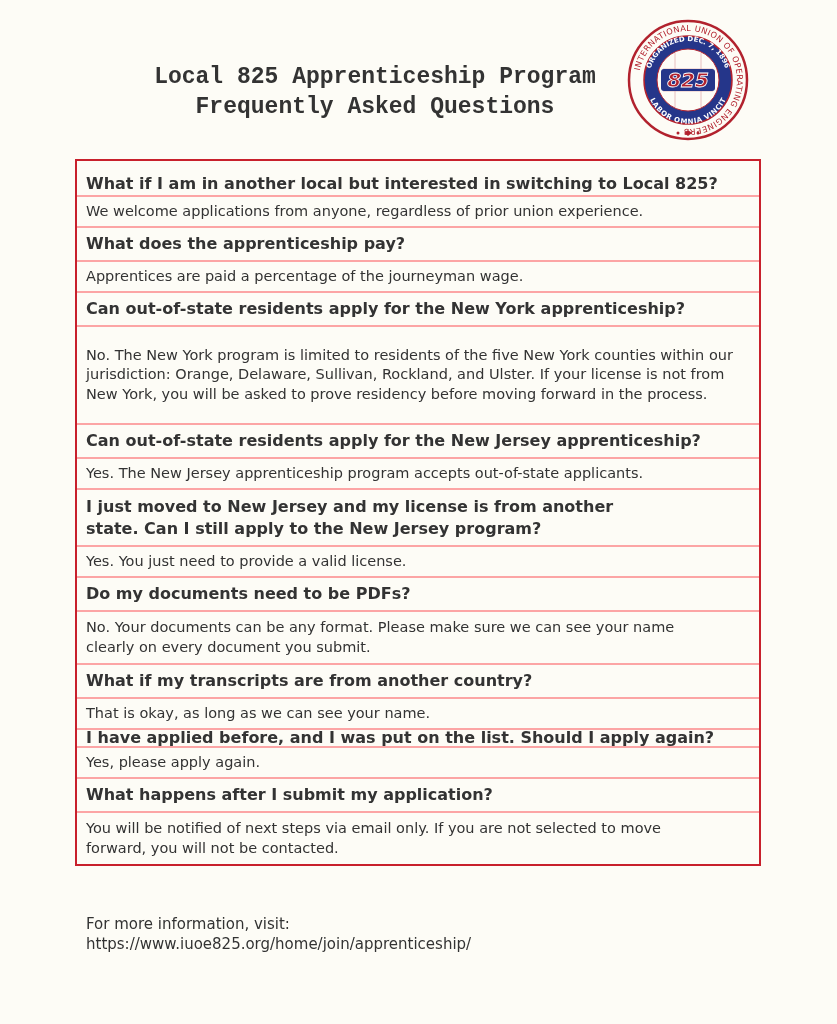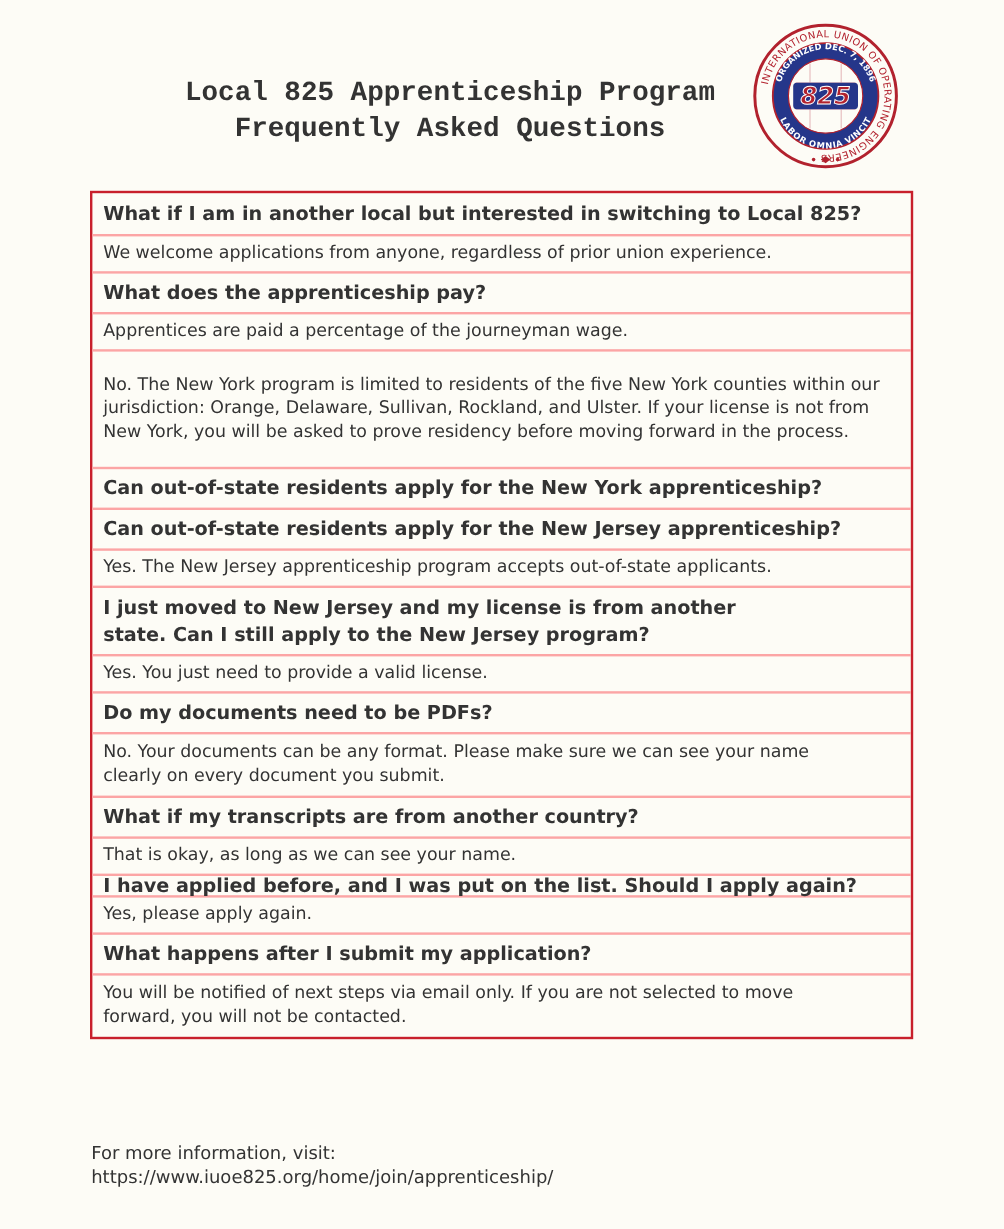--- a/index.html
+++ b/index.html
@@ -32,27 +32,27 @@
     width: 682px;
     border: 2px solid #c8202c;
     box-sizing: content-box;
   }
   .row {
     box-sizing: border-box;
     padding: 0 9px;
     border-top: 2px solid #fca5a5;
     display: flex; align-items: center;
   }
-  .row:first-child { border-top: none; }
+  .row:first-child { border-top: none; align-items: flex-end; }
   .q { font-weight: bold; font-size: 16px; line-height: 22px; color: #333333; }
   .a { font-size: 14.5px; line-height: 19.5px; color: #333333; }
   .footer {
     position: absolute;
-    left: 76px; top: 914px;
-    font-size: 15px; line-height: 20px; color: #333333; margin-top: 37px;
+    left: 86px; top: 914px;
+    font-size: 15px; line-height: 20px; color: #333333;
   }
 </style>
 </head>
 <body>
 
 <div class="title">
   <div>Local 825 Apprenticeship Program</div>
   <div>Frequently Asked Questions</div>
 </div>
 
@@ -97,25 +97,25 @@
       <span>We welcome applications from anyone, regardless of prior union experience.</span>
     </div>
 
   <div class="row q" style="height:34px">
       <span>What does the apprenticeship pay?</span>
     </div>
   <div class="row a" style="height:31px">
       <span>Apprentices are paid a percentage of the journeyman wage.</span>
     </div>
 
+  <div class="row q" style="height:34px">
+      <span>Can out-of-state residents apply for the New York apprenticeship?</span>
+    </div>
   <div class="row a" style="height:98px">
       <span>No. The New York program is limited to residents of the five New York counties within our jurisdiction: Orange, Delaware, Sullivan, Rockland, and Ulster. If your license is not from New York, you will be asked to prove residency before moving forward in the process.</span>
-    </div>
-  <div class="row q" style="height:34px">
-      <span>Can out-of-state residents apply for the New York apprenticeship?</span>
     </div>
 
   <div class="row q" style="height:34px">
       <span>Can out-of-state residents apply for the New Jersey apprenticeship?</span>
     </div>
   <div class="row a" style="height:31px">
       <span>Yes. The New Jersey apprenticeship program accepts out-of-state applicants.</span>
     </div>
 
   <div class="row q" style="height:57px; padding-right:88px">

